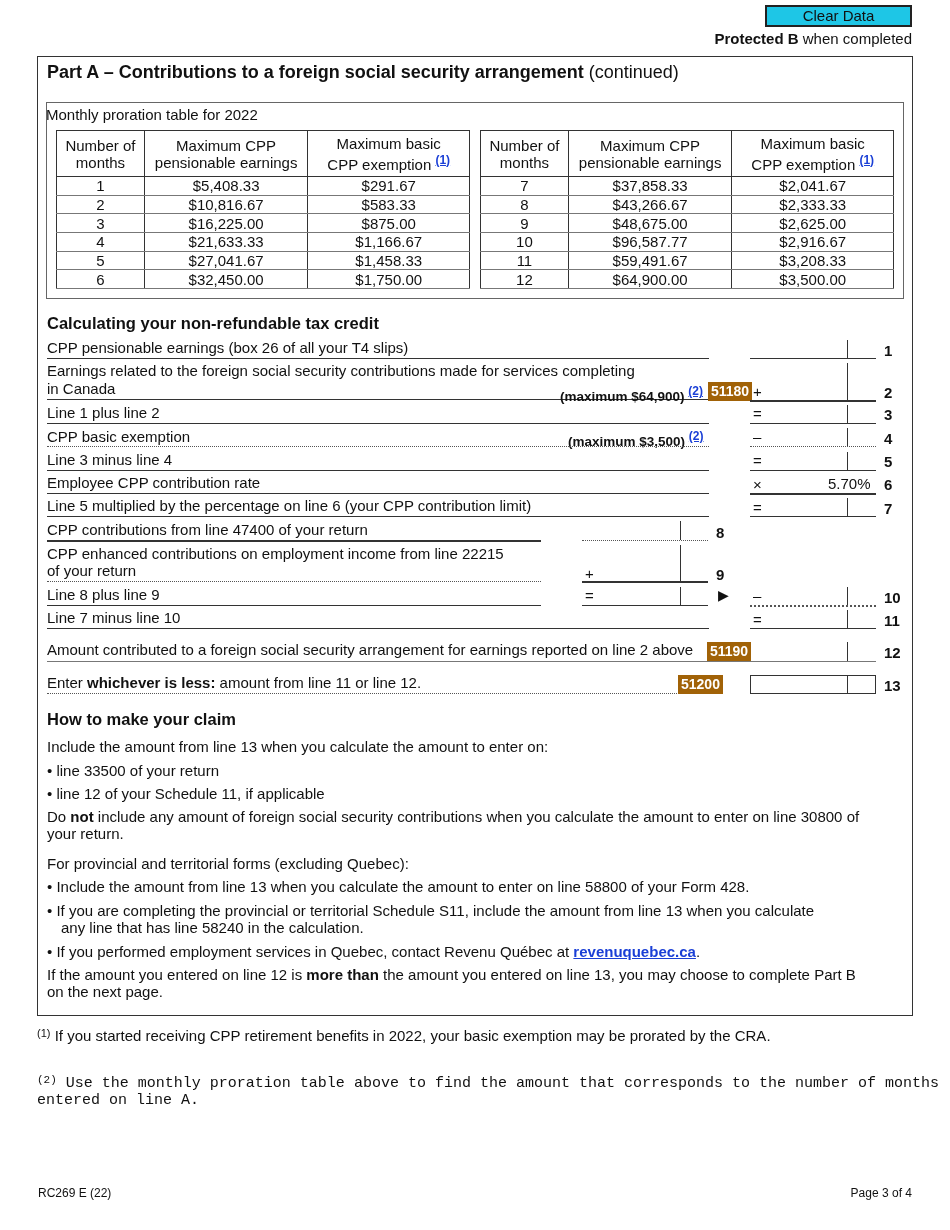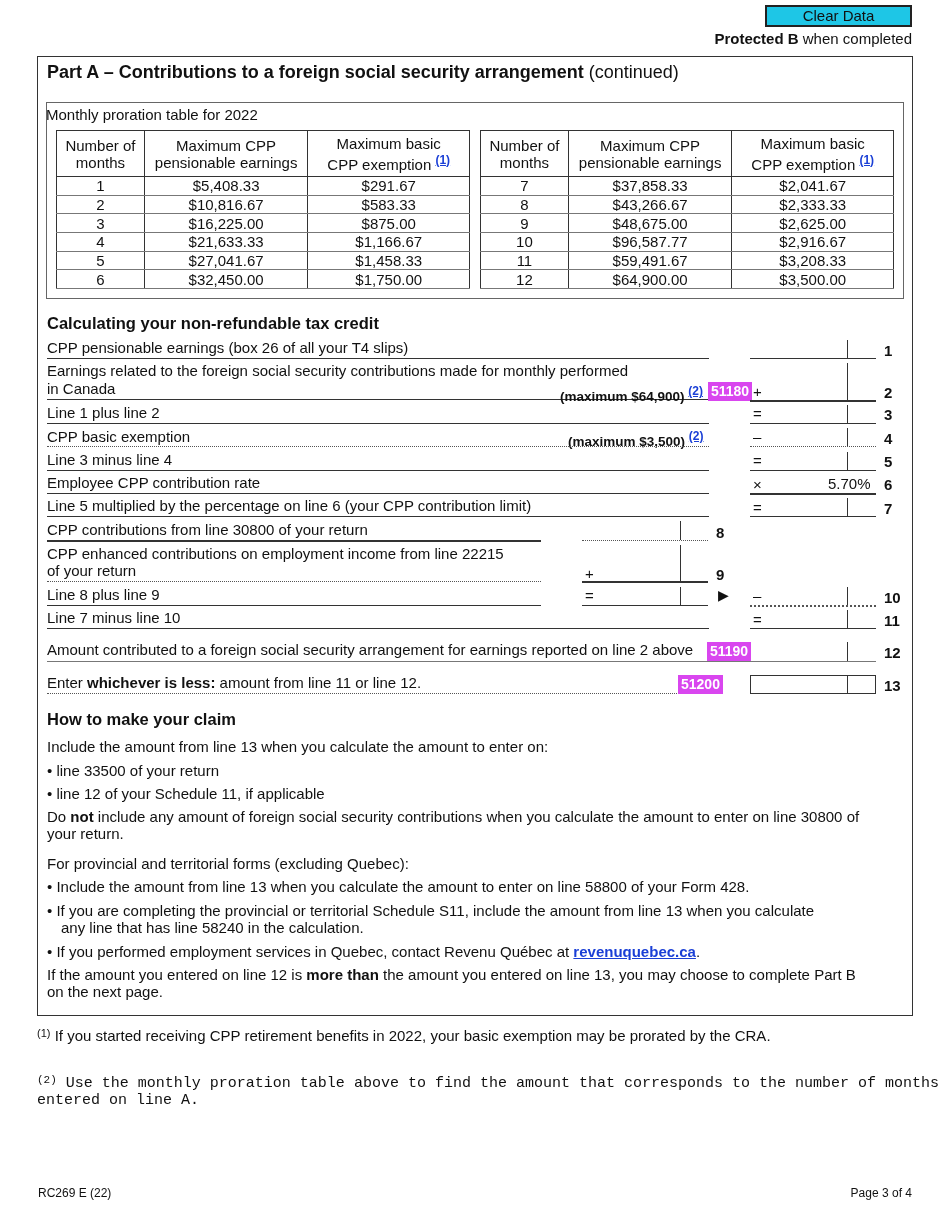--- a/index.html
+++ b/index.html
@@ -20,21 +20,21 @@
   table.pt td { height: 18.7px; line-height: 17px; border-top: 1px solid #777; border-bottom: 1px solid #777; }
   .fn-link { color: #1a3fd6; text-decoration: underline; font-size: 12px; vertical-align: super; font-weight: bold; }
   .sec-head { left: 47px; font-size: 16.5px; font-weight: bold; }
   .row-label { left: 47px; font-size: 15px; line-height: 17px; }
   .hline { height: 0; border-top: 1px solid #333; }
   .hline.thick { border-top: 2px solid #333; }
   .hline.dot { border-top: 1.5px dotted #555; }
   .vline { width: 0; border-left: 1px solid #333; }
   .linenum { font-weight: bold; font-size: 15px; }
   .op { font-size: 15px; }
-  .code { background: #d946ef; color: #fff; font-weight: bold; font-size: 14px; padding: 0 3px; height: 19px; line-height: 19px; }
+  .code { background: #a16207; color: #fff; font-weight: bold; font-size: 14px; padding: 0 3px; height: 19px; line-height: 19px; }
   .max-note { font-weight: bold; font-size: 13.5px; }
   .input { background: transparent; border: none; }
   .txt { left: 47px; font-size: 15px; line-height: 17px; }
   .bullet { left: 47px; font-size: 15px; line-height: 17px; }
   .link { color: #1a3fd6; text-decoration: underline; font-weight: bold; }
   .fnote { left: 37px; font-size: 15px; }
   .fnote sup { font-size: 11px; vertical-align: 4px; }
   .footer { font-size: 12px; top: 1186px; }
 </style>
 </head>
@@ -141,21 +141,21 @@
 
 <div class="abs sec-head" style="top:314px;">Calculating your non-refundable tax credit</div>
 
 <div class="abs row-label" style="top:339px;">CPP pensionable earnings (box 26 of all your T4 slips)</div>
 <div class="abs hline" style="left:47px; top:358px; width:662px;"></div>
 <div class="abs input" style="left:750px; top:340px; width:126px; height:18px;"></div>
 <div class="abs hline" style="left:750px; top:358px; width:126px;"></div>
 <div class="abs vline" style="left:847px; top:340px; height:18px;"></div>
 <div class="abs linenum" style="left:884px; top:342px;">1</div>
 
-<div class="abs row-label" style="top:362px;">Earnings related to the foreign social security contributions made for monthly performed</div>
+<div class="abs row-label" style="top:362px;">Earnings related to the foreign social security contributions made for services completing</div>
 <div class="abs row-label" style="top:380px;">in Canada</div>
 <div class="abs hline" style="left:47px; top:399px; width:662px;"></div>
 <div class="abs code" style="left:708px; top:382px;">51180</div>
 <div class="abs op" style="left:753px; top:383px;">+</div>
 <div class="abs input" style="left:750px; top:363px; width:126px; height:37px;"></div>
 <div class="abs hline thick" style="left:750px; top:400px; width:126px;"></div>
 <div class="abs vline" style="left:847px; top:363px; height:37px;"></div>
 <div class="abs linenum" style="left:884px; top:384px;">2</div>
 
 <div class="abs row-label" style="top:404px;">Line 1 plus line 2</div>
@@ -192,21 +192,21 @@
 <div class="abs linenum" style="left:884px; top:476px;">6</div>
 
 <div class="abs row-label" style="top:497px;">Line 5 multiplied by the percentage on line 6 (your CPP contribution limit)</div>
 <div class="abs hline" style="left:47px; top:516px; width:662px;"></div>
 <div class="abs op" style="left:753px; top:499px;">=</div>
 <div class="abs input" style="left:750px; top:498px; width:126px; height:18px;"></div>
 <div class="abs hline" style="left:750px; top:516px; width:126px;"></div>
 <div class="abs vline" style="left:847px; top:498px; height:18px;"></div>
 <div class="abs linenum" style="left:884px; top:500px;">7</div>
 
-<div class="abs row-label" style="top:521px;">CPP contributions from line 30800 of your return</div>
+<div class="abs row-label" style="top:521px;">CPP contributions from line 47400 of your return</div>
 <div class="abs hline thick" style="left:47px; top:540px; width:494px;"></div>
 <div class="abs input" style="left:582px; top:521px; width:126px; height:19px;"></div>
 <div class="abs hline dot" style="left:582px; top:540px; width:126px;"></div>
 <div class="abs vline" style="left:680px; top:521px; height:19px;"></div>
 <div class="abs linenum" style="left:716px; top:524px;">8</div>
 
 <div class="abs row-label" style="top:545px;">CPP enhanced contributions on employment income from line 22215</div>
 <div class="abs row-label" style="top:562px;">of your return</div>
 <div class="abs hline dot" style="left:47px; top:581px; width:494px;"></div>
 <div class="abs op" style="left:585px; top:565px;">+</div>

